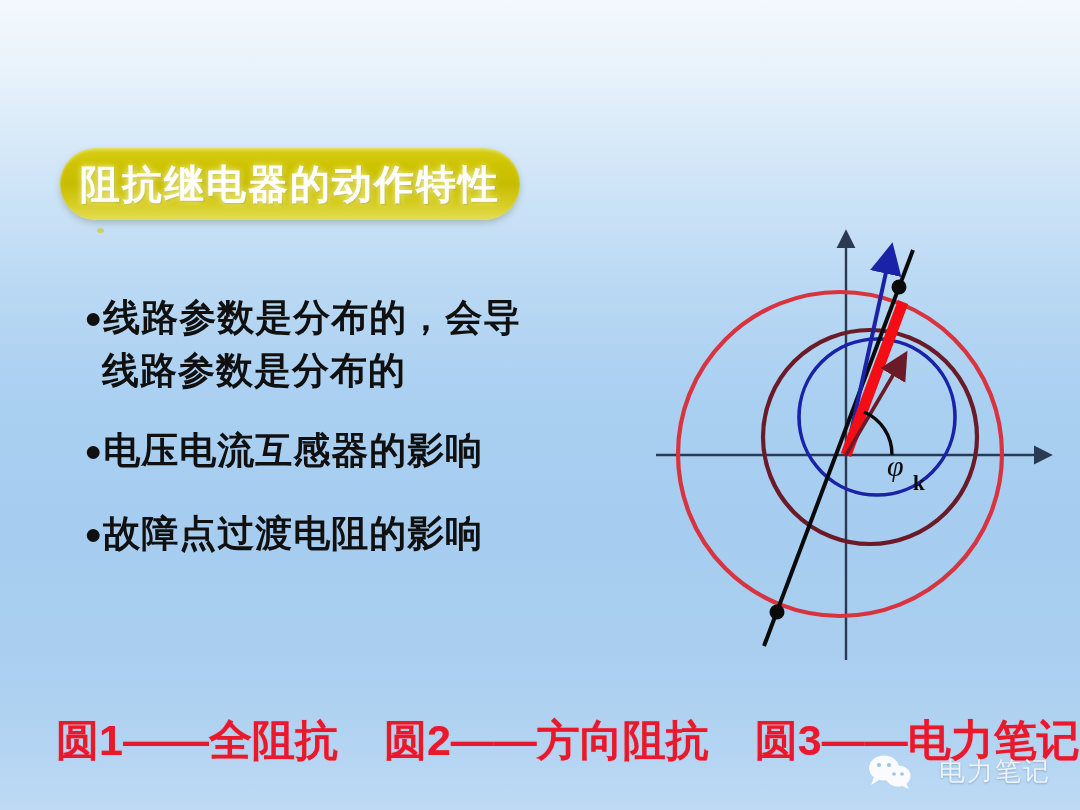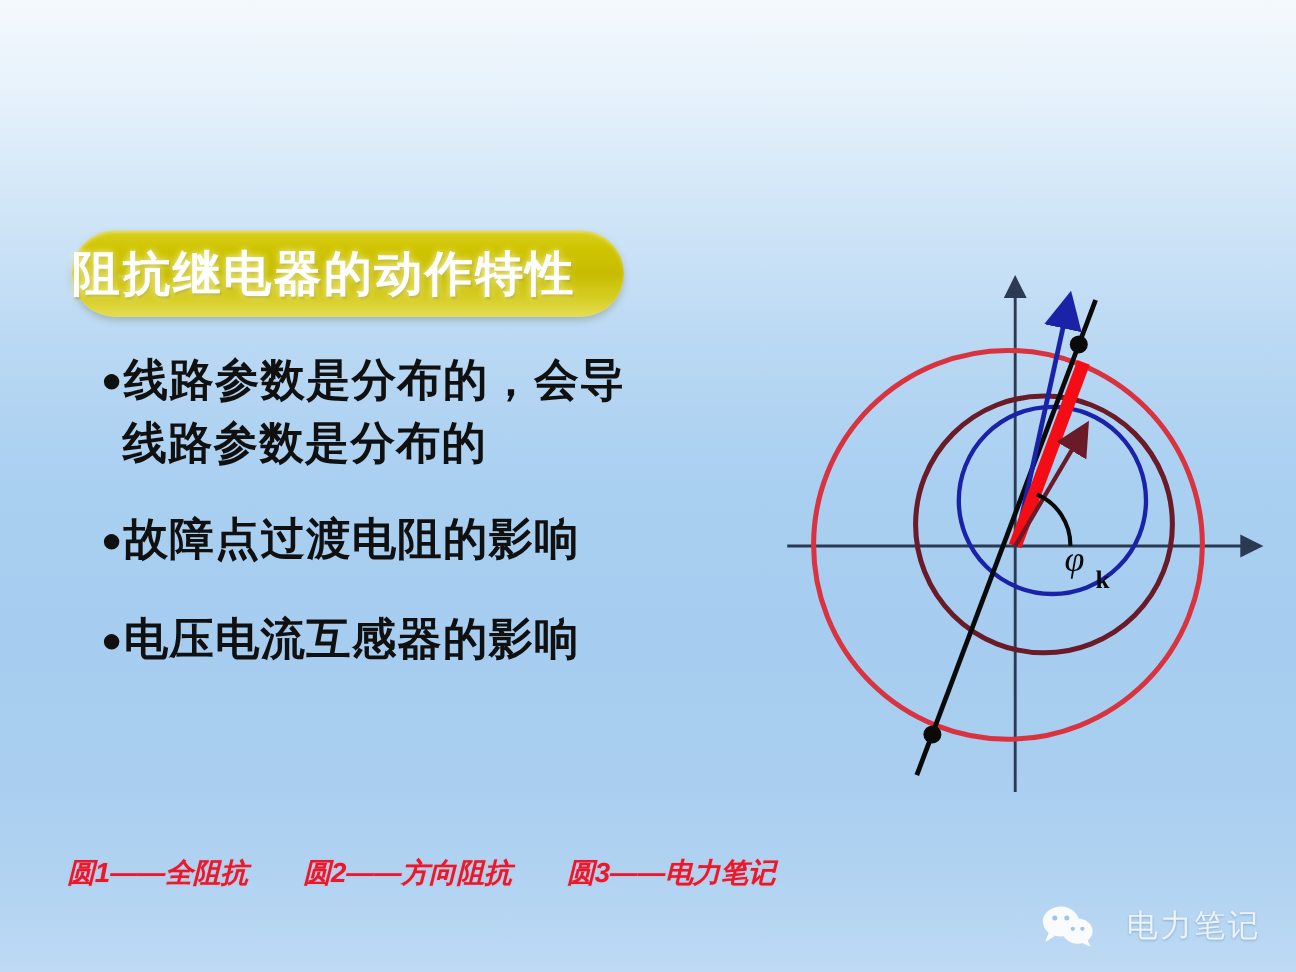--- a/index.html
+++ b/index.html
@@ -51,21 +51,21 @@
     background: linear-gradient(180deg,
         #d8cf1d 0%,
         #cfc400 22%,
         #c8bc00 50%,
         #d6cd23 78%,
         #e4dd55 100%);
     box-shadow: 0 3px 6px rgba(70,70,20,0.25),
                 inset 0 2px 3px rgba(255,255,255,0.35);
     display: flex;
     align-items: center;
-    margin-top: 44px;
+    justify-content: center;
   }
   #banner-text {
     font-family: "Liberation Sans", "DejaVu Sans", sans-serif;
     font-size: 40px;
     font-weight: bold;
     color: #ffffff;
     letter-spacing: 2px;
     text-shadow: 0 0 6px rgba(255,255,190,0.9),
                  1px 1px 2px rgba(120,110,0,0.45);
   }
@@ -123,28 +123,27 @@
     left: 0;
     top: 712px;
     width: 1080px;
     display: flex;
     justify-content: flex-start;
     padding-left: 56px;
     box-sizing: border-box;
   }
   .legend-item {
     font-family: "Liberation Sans", "DejaVu Sans", sans-serif;
-    font-size: 23px;
+    font-size: 43px;
     font-weight: bold;
     color: #e8192c;
     letter-spacing: 0px;
     white-space: nowrap;
     margin-right: 46px;
     text-shadow: 0 0 1px rgba(255,120,130,0.8);
-    font-style: italic;
   }
 
   
   #watermark {
     position: absolute;
     left: 868px;
     top: 754px;
     display: flex;
     align-items: center;
     opacity: 0.92;
@@ -169,26 +168,26 @@
   </div>
   <div id="banner-dot"></div>
 
   <div id="bullets">
 
     <div class="bullet-item" id="b1">
       <span class="mark">●</span><span>线路参数是分布的，会导</span>
       <span class="l2">线路参数是分布的</span>
     </div>
 
+    <div class="bullet-item" id="b2">
+      <span class="mark">●</span><span>电压电流互感器的影响</span>
+    </div>
+
     <div class="bullet-item" id="b3">
       <span class="mark">●</span><span>故障点过渡电阻的影响</span>
-    </div>
-
-    <div class="bullet-item" id="b2">
-      <span class="mark">●</span><span>电压电流互感器的影响</span>
     </div>
 
 
   </div>
 
   <svg id="diagram" viewBox="0 0 420 460">
     <defs>
       <marker id="ar-axis" markerWidth="9" markerHeight="9" refX="6" refY="4" orient="auto">
         <path d="M0,0 L8,4 L0,8 Z" fill="#2b3a52"></path>
       </marker>

